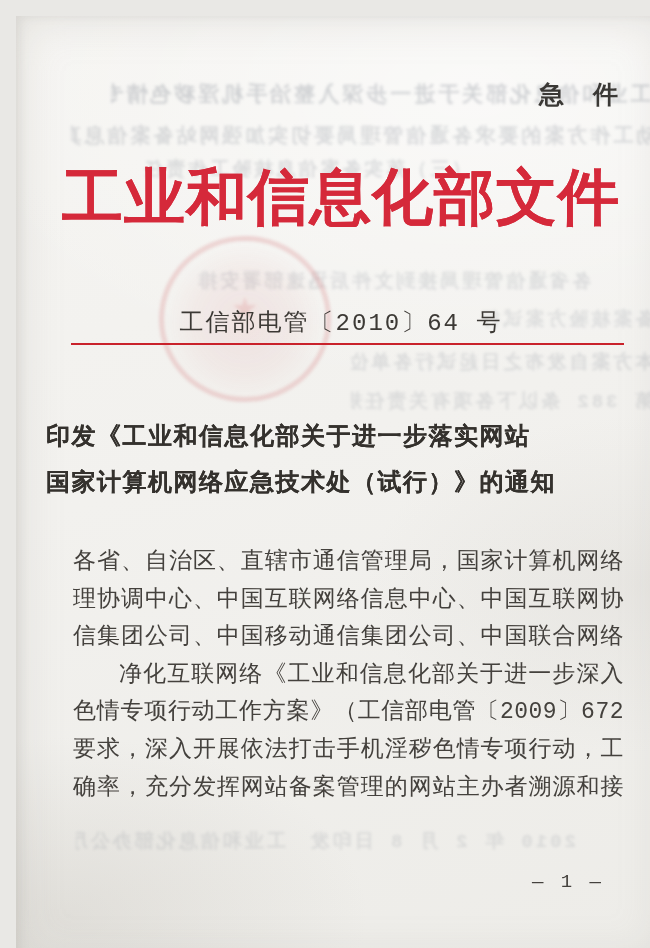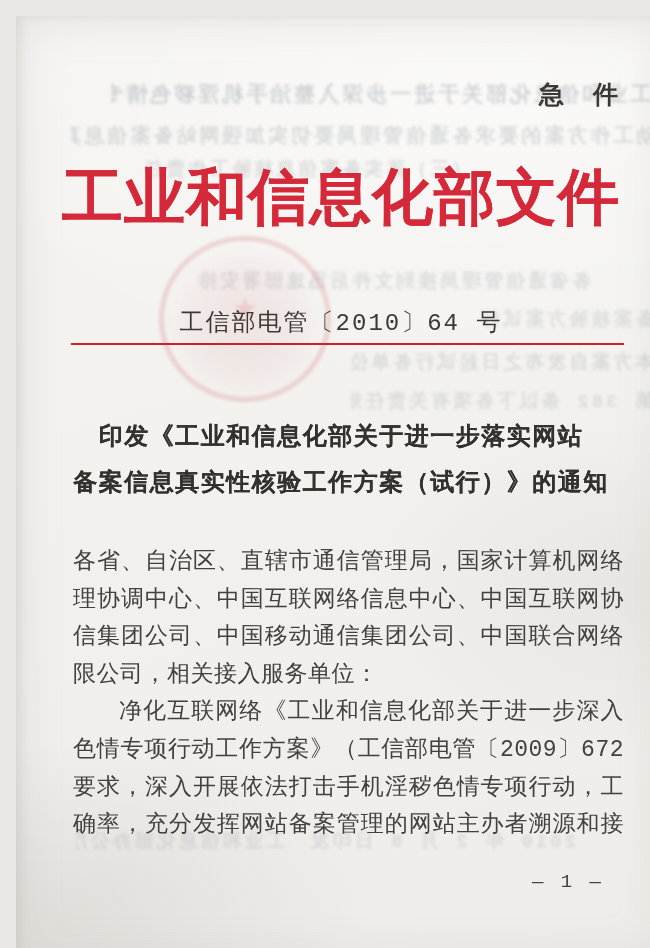--- a/index.html
+++ b/index.html
@@ -75,21 +75,21 @@
     color:#3c3935;
   }
 
   .redline{
     position:absolute;top:327px;left:55px;width:553px;height:2px;
     background:#c9222b;
   }
 
   .subject{
     position:absolute;top:399px;left:30px;right:30px;
-    text-align:center;
+    text-align:left;
     font-size:24px;line-height:46px;font-weight:bold;
     letter-spacing:1.5px;
     color:#34312d;
     text-shadow:0 0 .5px #34312d;
   }
 
   .doc-body{
     position:absolute;top:528px;left:57px;width:551px;
     font-size:23px;line-height:37.6px;
     color:#44413d;
@@ -126,28 +126,27 @@
   <div class="urgent">急　件</div>
 
   <h1 class="letterhead">工业和信息化部文件</h1>
 
   <div class="docnum">工信部电管〔2010〕64 号</div>
 
   <div class="redline"></div>
 
   <div class="subject">
     <div>印发《工业和信息化部关于进一步落实网站</div>
-    <div>备案信息真实性核验工作方案（试行）》的通知</div>
+    <div>国家计算机网络应急技术处（试行）》的通知</div>
   </div>
 
   <div class="doc-body">
     <div class="line jfull">各省、自治区、直辖市通信管理局，国家计算机网络应急技术处</div>
     <div class="line jfull">理协调中心、中国互联网络信息中心、中国互联网协会、中国电</div>
     <div class="line jfull">信集团公司、中国移动通信集团公司、中国联合网络通信集团有</div>
-    <div class="line">限公司，相关接入服务单位：</div>
     <div class="line jfull indent">净化互联网络《工业和信息化部关于进一步深入整治手机淫秽</div>
     <div class="line jfull">色情专项行动工作方案》（工信部电管〔2009〕672 号文件）的</div>
     <div class="line jfull">要求，深入开展依法打击手机淫秽色情专项行动，工信部电管</div>
     <div class="line jfull">确率，充分发挥网站备案管理的网站主办者溯源和接入地溯源作</div>
   </div>
 
   <div class="pagenum">— 1 —</div>
 
 </div>
 

